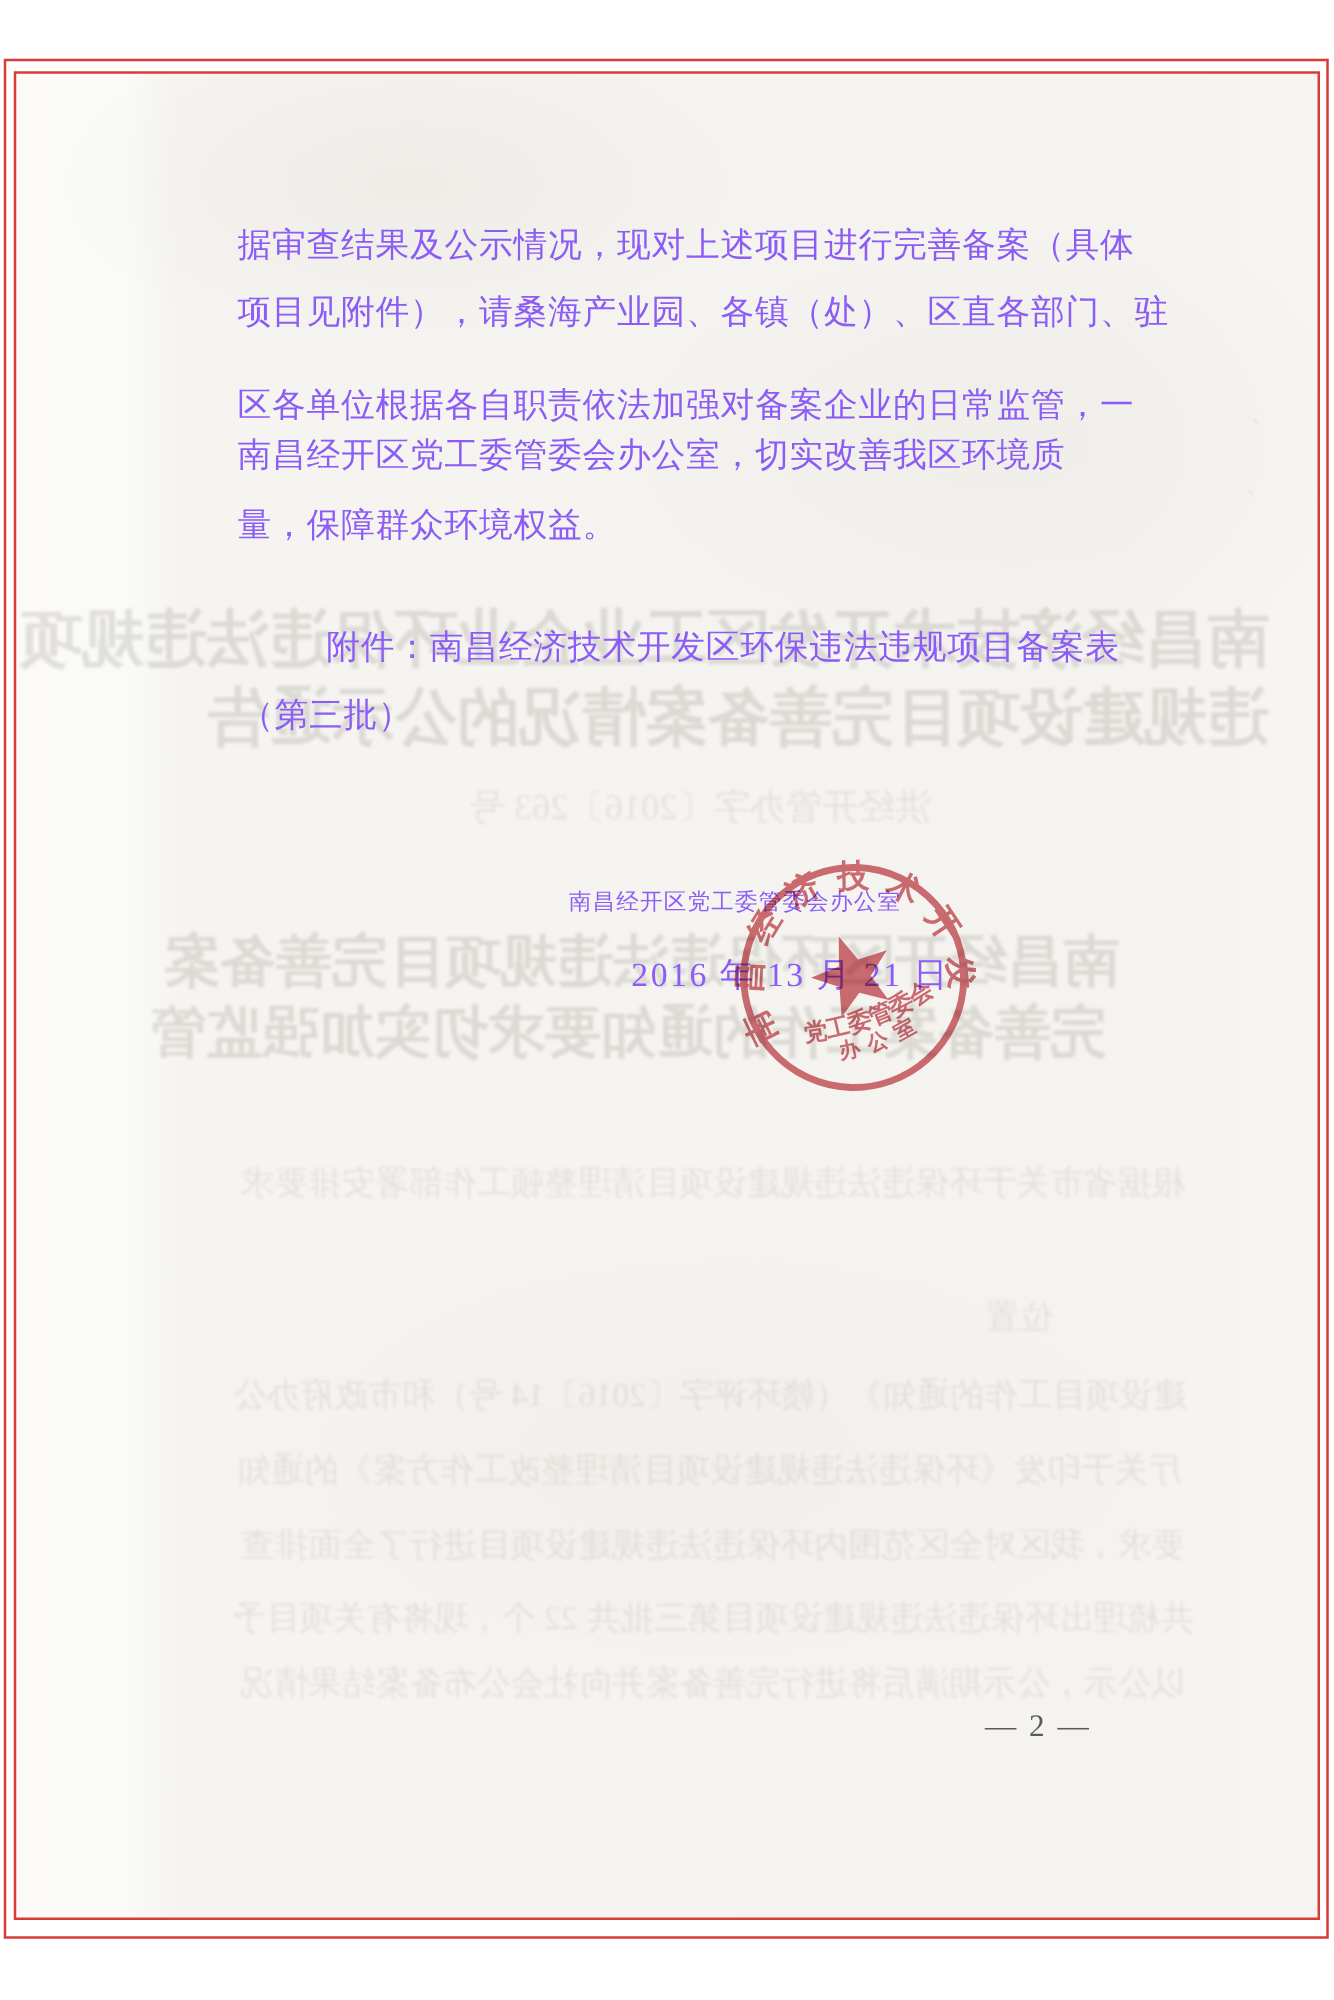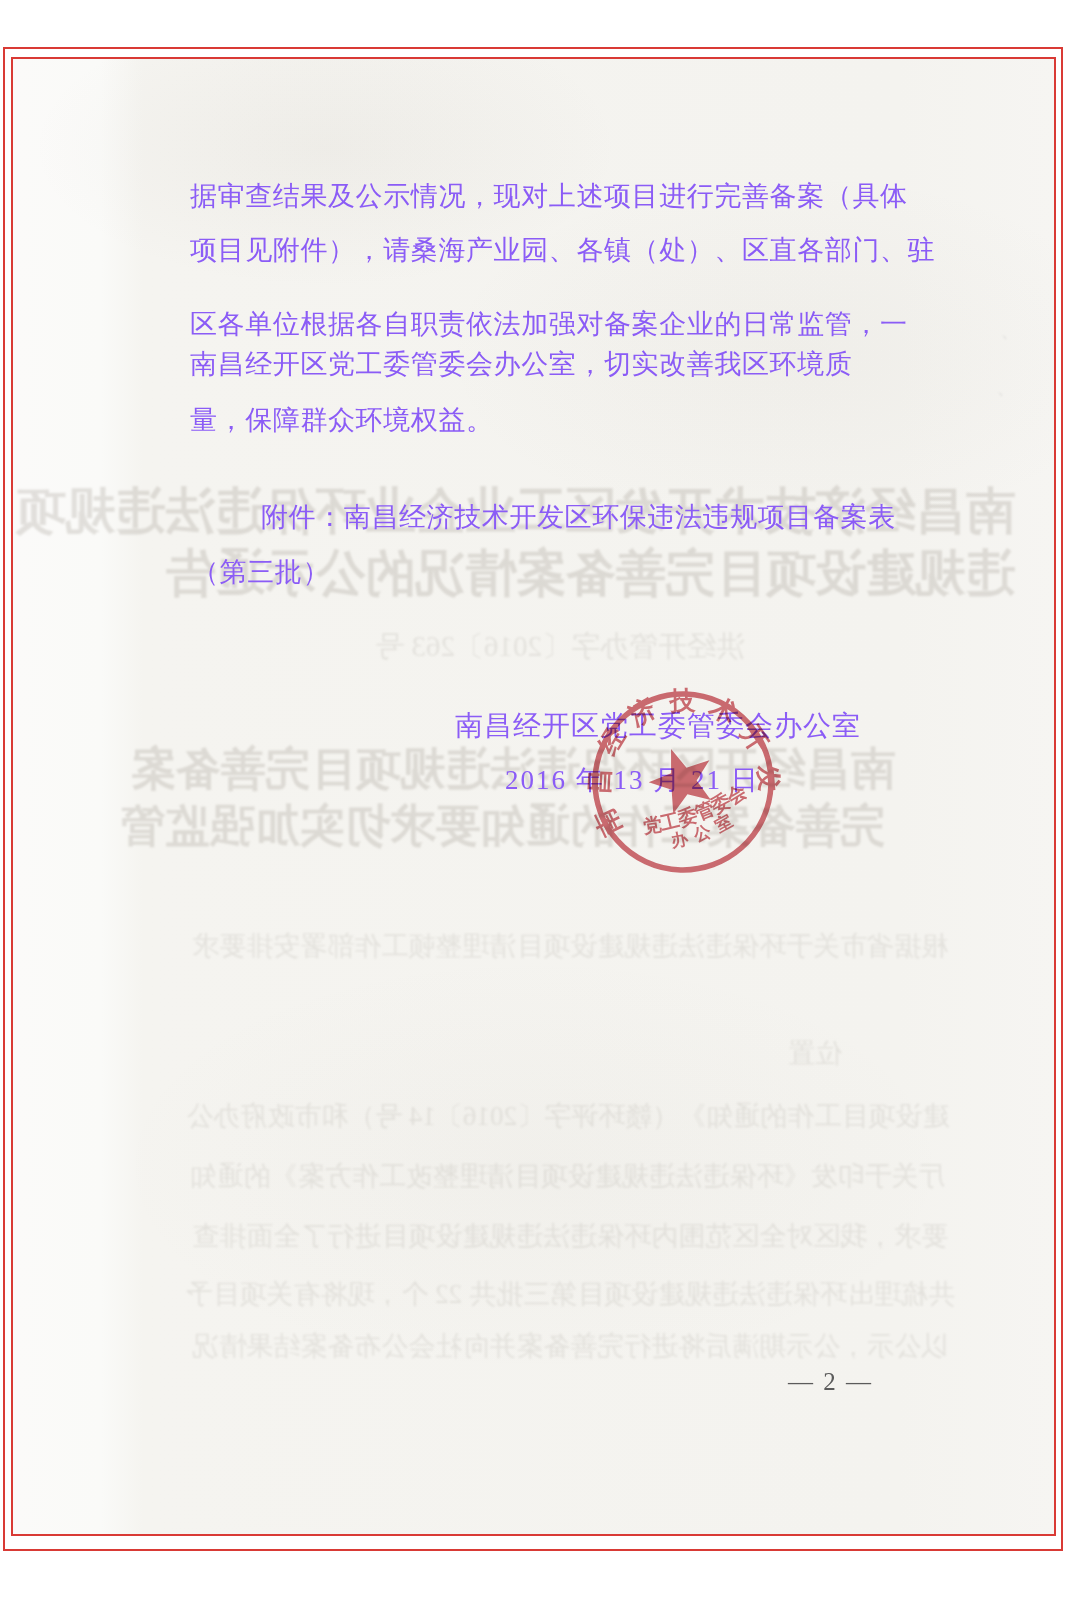--- a/index.html
+++ b/index.html
@@ -16,21 +16,21 @@
     background:
       radial-gradient(420px 200px at 30% 6%, rgba(150,140,125,0.07), rgba(150,140,125,0) 70%),
       radial-gradient(500px 260px at 75% 20%, rgba(150,140,125,0.05), rgba(150,140,125,0) 70%),
       radial-gradient(600px 300px at 50% 75%, rgba(150,140,125,0.04), rgba(150,140,125,0) 70%),
       linear-gradient(90deg,#fbfaf9 0px,#fafaf8 88px,#f5f4f0 130px,#f4f3ef 85%,#f6f5f2 100%);
   }
   .doc-text{
     position:absolute;color:#8b5cf6;font-size:27px;letter-spacing:0.6px;
     white-space:nowrap;line-height:1;
   }
-  .sig{font-size:28px;letter-spacing:1px;}
+  .sig{font-size:18px;letter-spacing:1px;}
   .page-num{
     position:absolute;color:#5b5b5b;font-size:25px;letter-spacing:2px;white-space:nowrap;
   }
   
   .ghost{
     position:absolute;color:#8f8a80;transform:scaleX(-1);
     filter:blur(1.3px);white-space:nowrap;line-height:1;text-align:center;
   }
   .ghost-title{font-weight:bold;opacity:0.20;color:#7d7468;}
   .ghost-line{opacity:0.17;}

